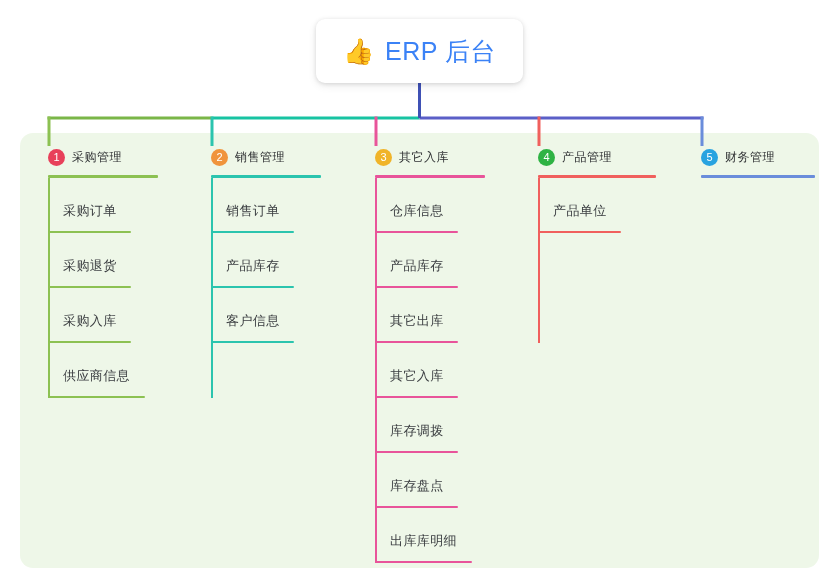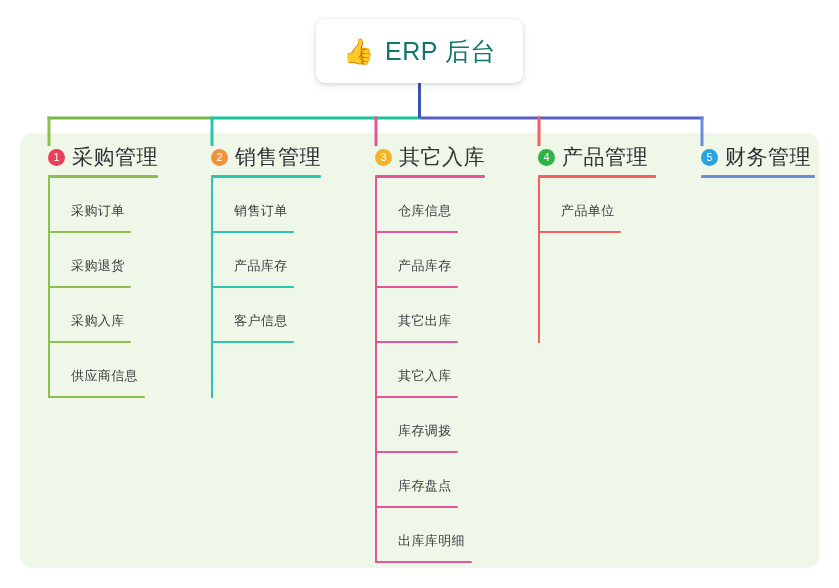--- a/index.html
+++ b/index.html
@@ -15,50 +15,50 @@
   
   .root-card{
     position:absolute;left:316px;top:19px;width:207px;height:64px;
     background:#ffffff;border-radius:9px;
     box-shadow:0 1px 4px rgba(0,0,0,.13),0 3px 10px rgba(0,0,0,.07);
     display:flex;align-items:center;justify-content:center;gap:11px;
     box-sizing:border-box;
   }
   .root-emoji{font-size:25px;line-height:1;display:block;}
   .root-title{
-    font-size:25px;color:#0f766e;letter-spacing:.5px;white-space:nowrap;
+    font-size:25px;color:#3b82f6;letter-spacing:.5px;white-space:nowrap;
   }
 
   
   #wires{position:absolute;left:0;top:0;width:839px;height:588px;}
 
   
   .panel{
     position:absolute;left:20px;top:133px;width:799px;height:435px;
     background:#eef7e8;border-radius:13px;
   }
 
   
   .col{position:absolute;top:146px;}
   .col-head{display:flex;align-items:center;gap:7px;height:22px;padding-left:13px;}
   .badge{
     width:17px;height:17px;border-radius:50%;
     color:#ffffff;font-size:11px;line-height:17px;text-align:center;
     flex:0 0 auto;font-family:"Liberation Sans",sans-serif;
   }
-  .col-title{font-size:21px;color:#2f3133;white-space:nowrap;letter-spacing:.5px;}
+  .col-title{font-size:12px;color:#2f3133;white-space:nowrap;letter-spacing:.5px;}
   .head-rule{height:3px;border-radius:1px;margin-top:7px;}
 
   .items{position:relative;margin-top:0;}
   .stem{position:absolute;left:13px;top:0;width:2px;}
   .item{
     position:relative;height:55px;
   }
   .item-label{
-    position:absolute;left:36px;bottom:13px;
+    position:absolute;left:28px;bottom:13px;
     font-size:13px;color:#3a3d40;white-space:nowrap;letter-spacing:.4px;
   }
   .item-rule{
     position:absolute;left:13px;bottom:0;height:2px;border-radius:1px;
   }
 </style>
 </head>
 <body>
 
 <div id="stage">

